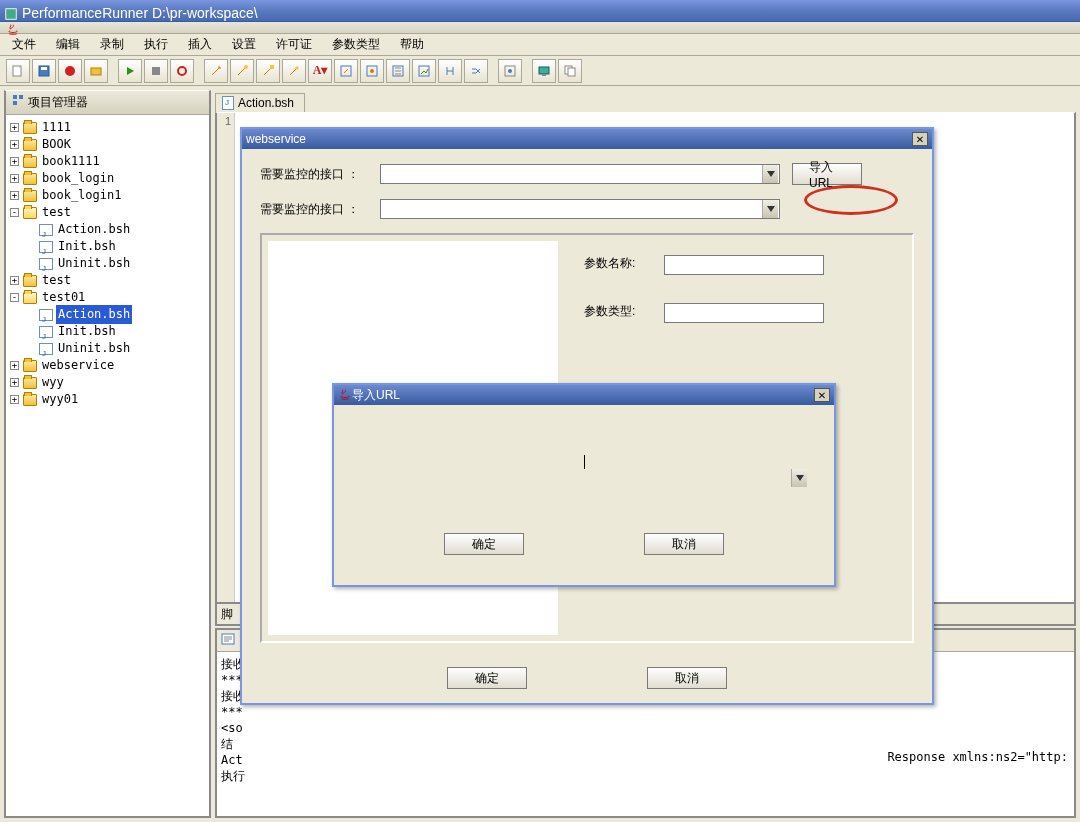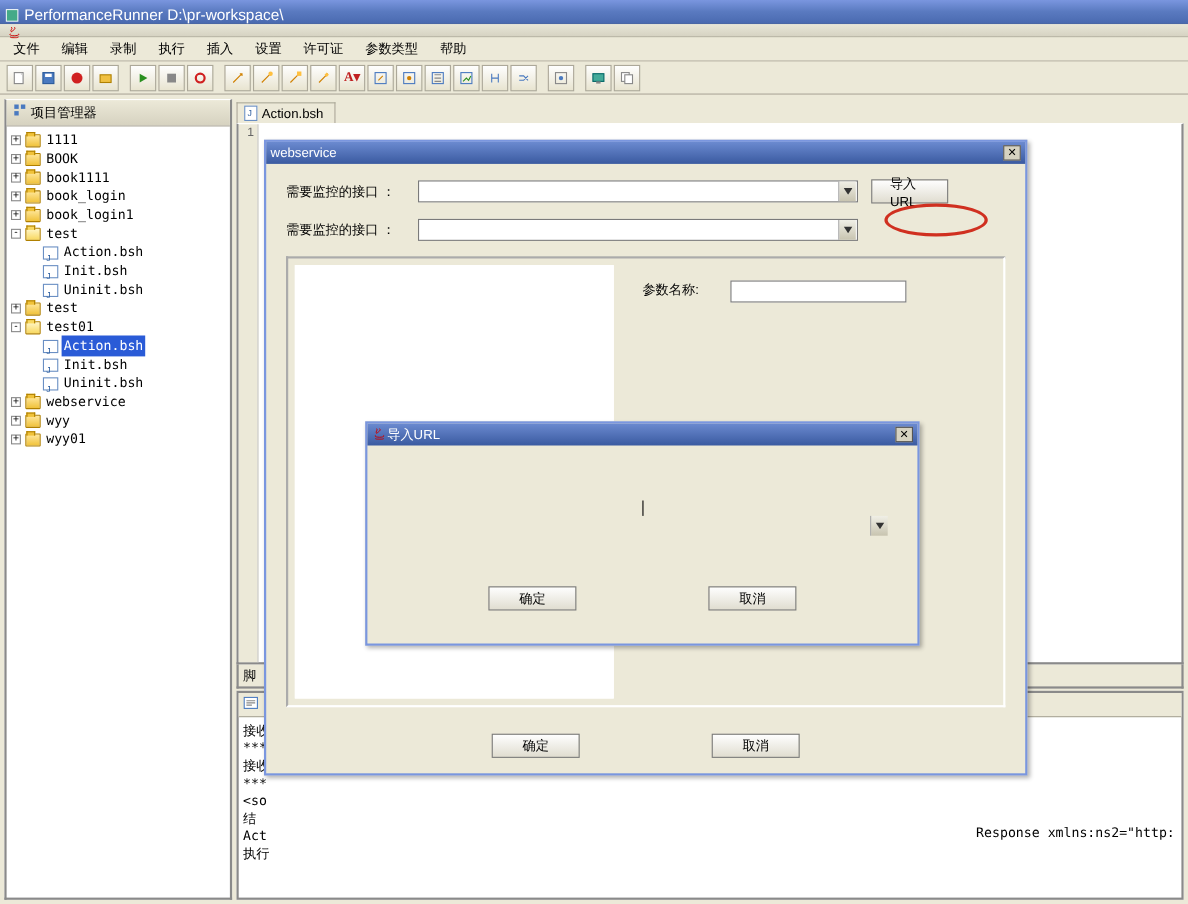--- a/index.html
+++ b/index.html
@@ -640,20 +640,24 @@
             </svg>
           </span>
       </div>
     </div>
 
     <div class="inner-panel">
       <div class="inner-left"></div>
       <div class="inner-right">
         <div class="param-row">
           <span class="plabel">参数名称:</span>
+          <div class="pinput"></div>
+        </div>
+        <div class="param-row">
+          <span class="plabel">参数类型:</span>
           <div class="pinput"></div>
         </div>
       </div>
     </div>
 
     <div style="display:flex; justify-content:center; gap:120px; margin-top:24px;">
       <div class="wbtn" style="width:80px">确定</div>
       <div class="wbtn" style="width:80px">取消</div>
     </div>
   </div>

